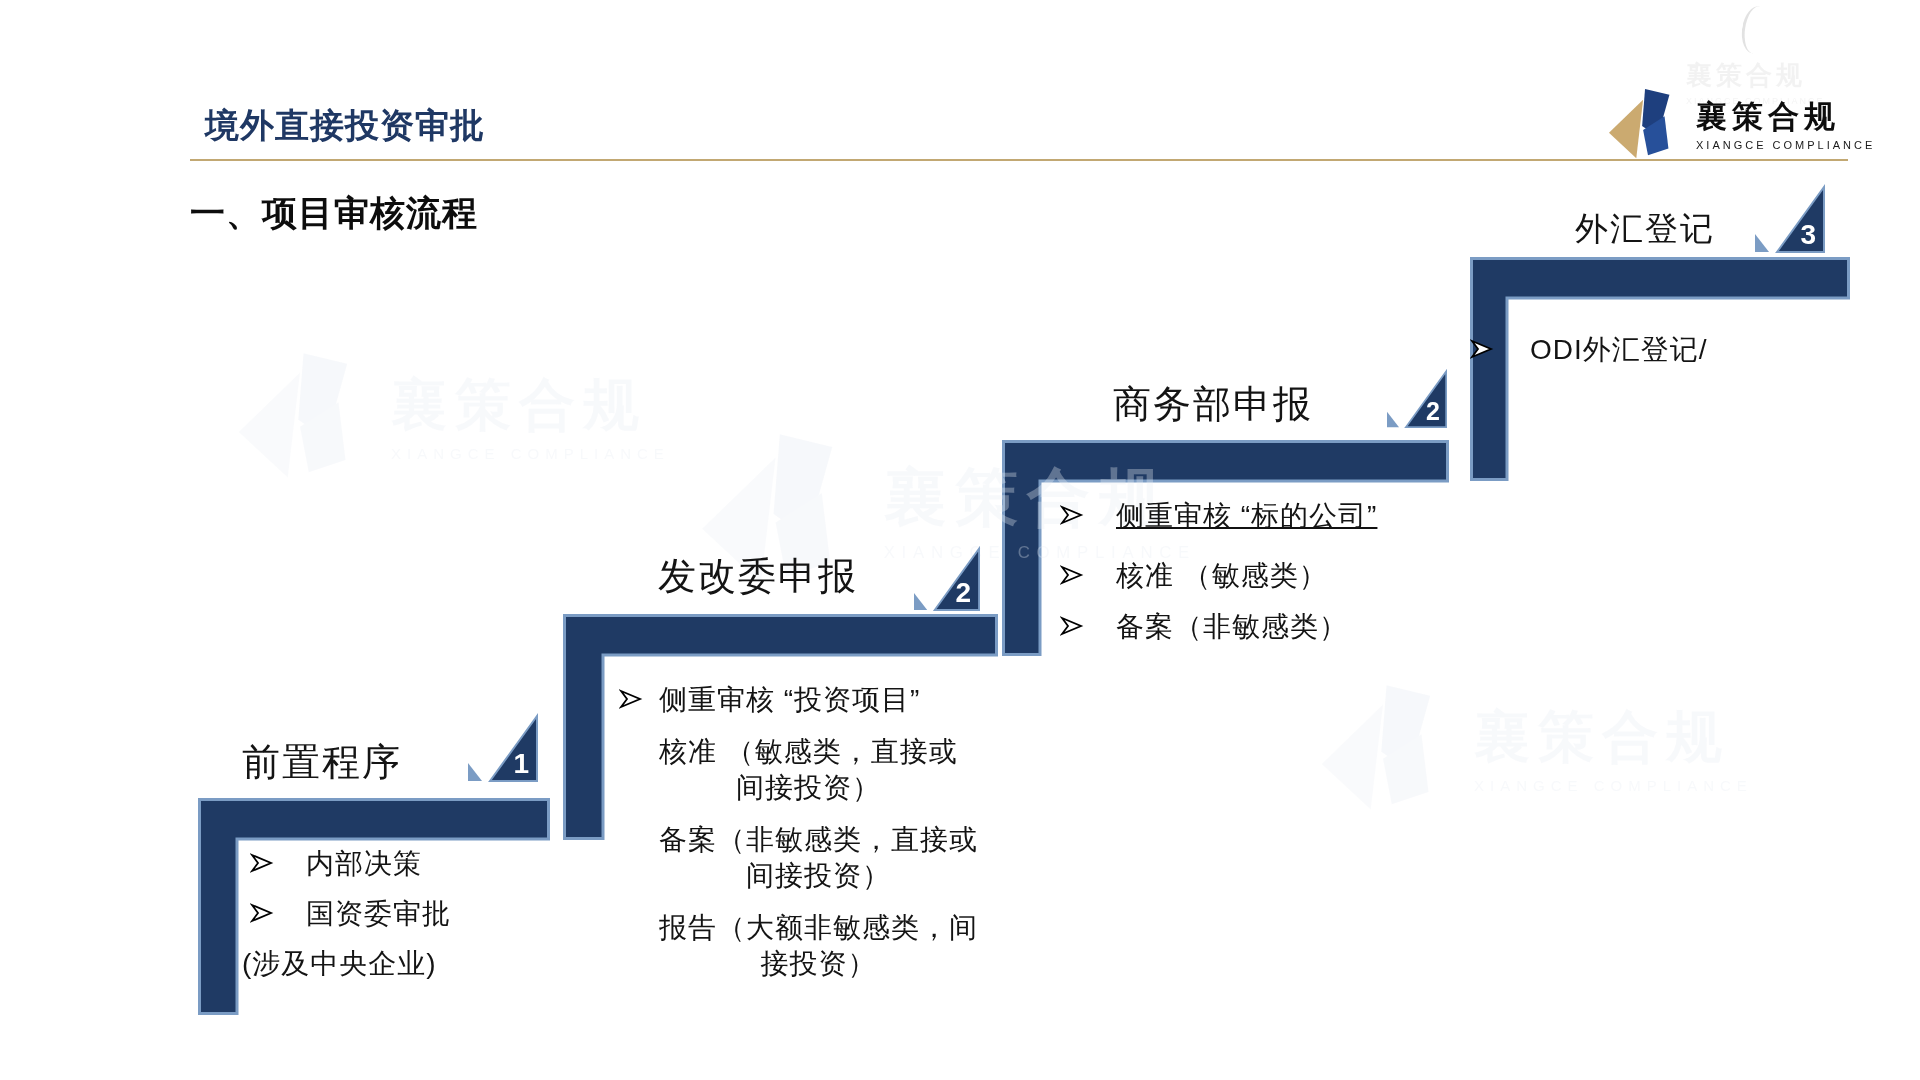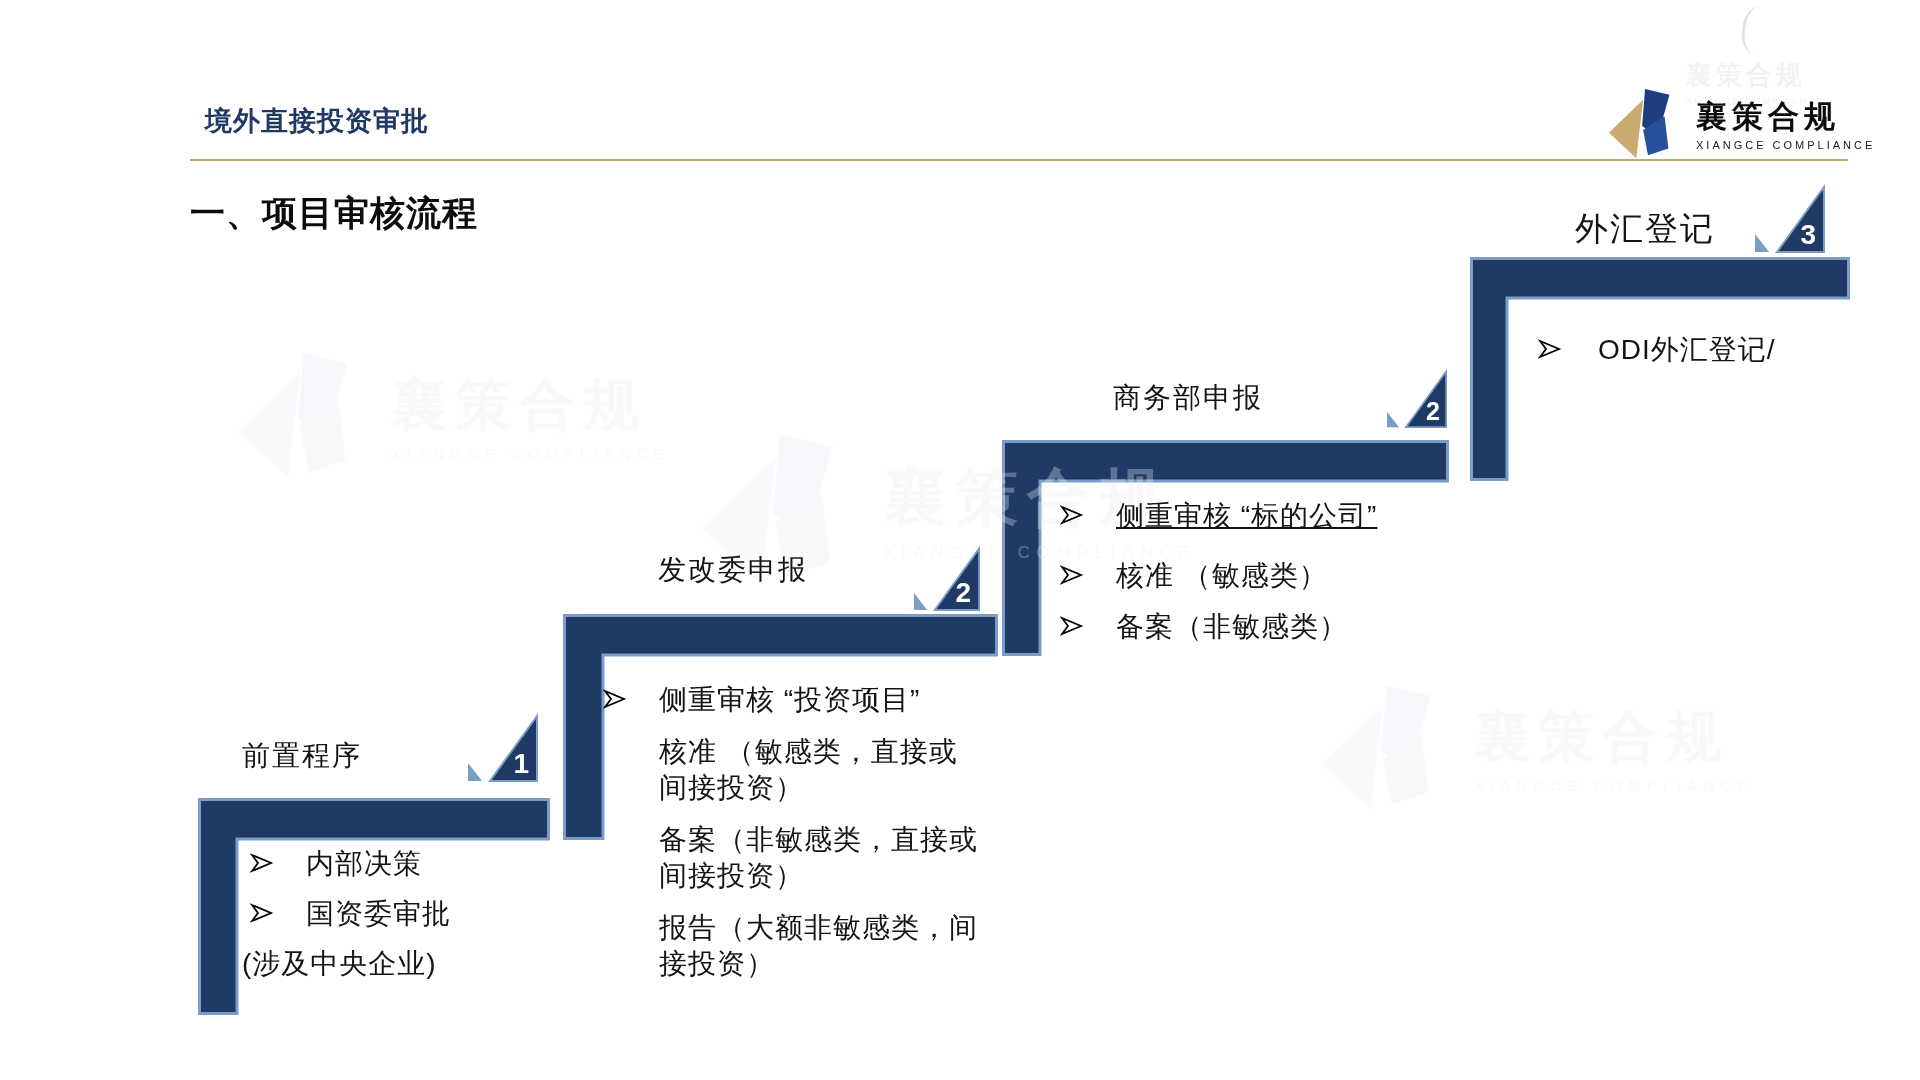--- a/index.html
+++ b/index.html
@@ -3,21 +3,21 @@
 <meta charset="utf-8">
 <style>
   html,body{margin:0;padding:0;}
   body{
     width:1920px;height:1080px;background:#ffffff;overflow:hidden;position:relative;
     font-family:"Liberation Sans", sans-serif;color:#111;
   }
   .abs{position:absolute;}
 
   
-  .page-title{left:205px;top:103px;font-size:27px;font-weight:bold;color:#1f3864;letter-spacing:1px;}
+  .page-title{left:205px;top:103px;font-size:34px;font-weight:bold;color:#1f3864;letter-spacing:1px;}
   .gold-line{left:190px;top:159px;width:1658px;height:2px;background:#c2a873;}
   .section-heading{left:190px;top:190px;font-size:35px;font-weight:bold;color:#0d0d0d;letter-spacing:1px;}
 
   
   .logo{left:1608px;top:86px;display:flex;align-items:center;}
   .logo-text{margin-left:10px;}
   .logo-name{font-size:31px;font-weight:bold;color:#0d0d0d;letter-spacing:5px;line-height:34px;}
   .logo-latin{font-size:11px;color:#1a1a1a;letter-spacing:3px;margin-top:5px;}
 
   .ghost-top{left:1686px;top:58px;opacity:0.07;}
@@ -29,31 +29,31 @@
   .wm{display:flex;align-items:center;opacity:0.32;pointer-events:none;z-index:5;}
   .wm-textcol{margin-left:14px;}
   .wm-name{font-size:56px;font-weight:bold;letter-spacing:8px;color:#e9edf4;line-height:60px;}
   .wm-latin{font-size:15px;letter-spacing:6px;color:#e9edf4;margin-top:10px;}
   .wm-left{left:237px;top:348px;}
   .wm-mid{left:700px;top:428px;transform:scale(1.12);transform-origin:top left;}
   .wm-right{left:1320px;top:680px;}
 
   
   .shape{z-index:2;}
-  .step-label{font-size:28px;color:#141414;letter-spacing:2px;z-index:6;}
+  .step-label{font-size:38px;color:#141414;letter-spacing:2px;z-index:6;}
   .tri{z-index:6;}
   .tri .num{position:absolute;right:9px;bottom:2px;color:#ffffff;font-weight:bold;font-size:28px;}
 
   
   .list{z-index:7;}
   .row{display:flex;margin-bottom:14px;}
   .row .bcell{width:56px;flex:none;padding-top:7px;}
   .row .txt{font-size:28px;line-height:36px;color:#141414;white-space:pre-line;letter-spacing:1px;}
   .dot{width:9px;height:9px;border-radius:50%;background:#111;margin-top:7px;margin-left:4px;}
-  .step2-list .row{margin-bottom:16px;}
+  .step2-list .row{margin-bottom:16px;text-align:center;}
   .no-bullet{margin-left:-8px;}
 </style>
 </head>
 <body>
 
 <div class="abs page-title">境外直接投资审批</div>
 <div class="abs gold-line"></div>
 <div class="abs section-heading">一、项目审核流程</div>
 
 <div class="abs ghost-arc"></div>
@@ -225,21 +225,21 @@
   <div class="row">
     <span class="bcell">
       <svg width="24" height="20" viewBox="0 0 24 20">
           <path d="M2 18 L21 10 L2 2 L8 10 Z" fill="#ffffff" stroke="#000" stroke-width="1.8"></path>
         </svg>
     </span>
     <span class="txt">备案（非敏感类）</span>
   </div>
 </div>
 
-<div class="abs list" style="left:1538px;top:332px;width:330px;">
+<div class="abs list" style="left:1470px;top:332px;width:330px;">
   <div class="row">
     <span class="bcell" style="width:60px;">
       <svg width="24" height="20" viewBox="0 0 24 20">
           <path d="M2 18 L21 10 L2 2 L8 10 Z" fill="#ffffff" stroke="#000" stroke-width="1.8"></path>
         </svg>
     </span>
     <span class="txt">ODI外汇登记/</span>
   </div>
 </div>
 

